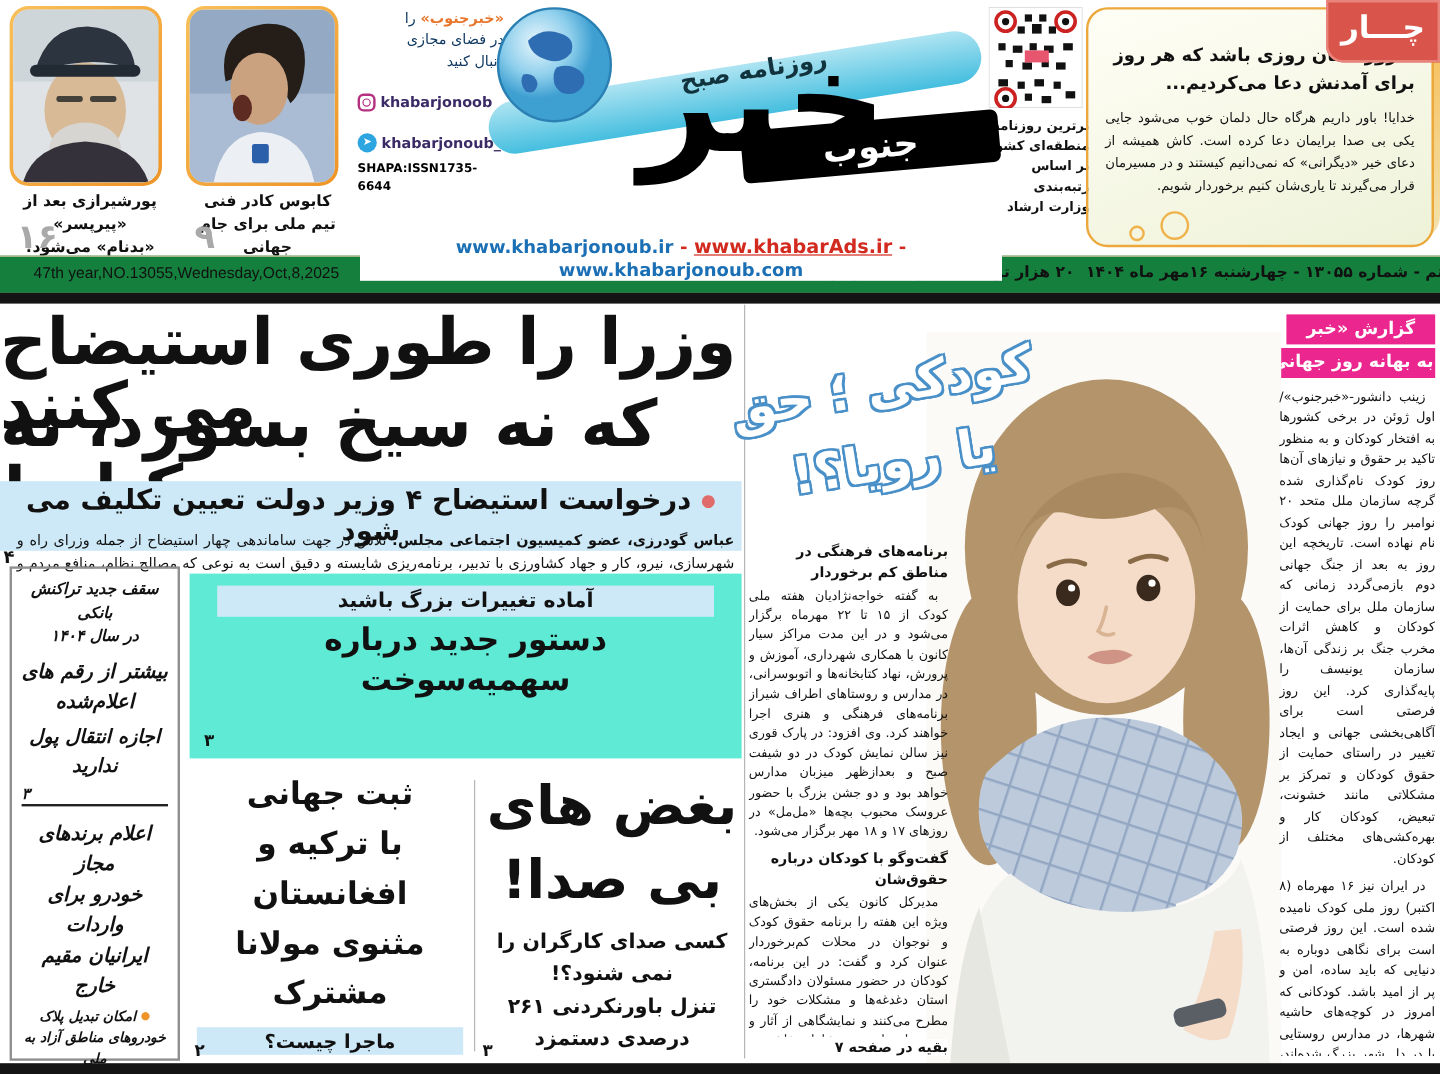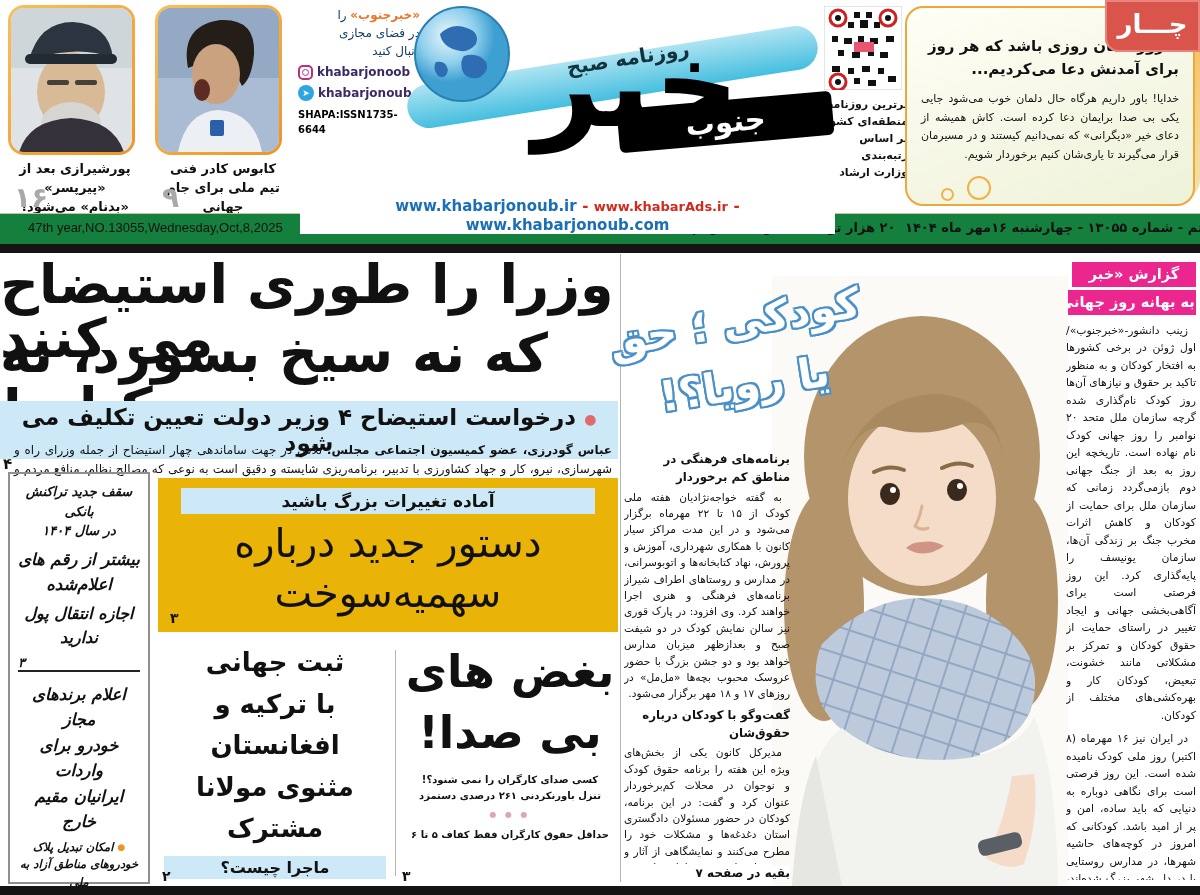--- a/index.html
+++ b/index.html
@@ -11,39 +11,39 @@
   
   .pcard{position:absolute;top:5px;width:127px;height:150px;border-radius:16px;
          background:linear-gradient(135deg,#f8c05a,#ef9426);padding:3px;box-sizing:border-box;}
   .pcard .inner{width:100%;height:100%;border-radius:13px;overflow:hidden;background:#dfe3e6;}
   .pcap{position:absolute;top:160px;width:150px;text-align:center;font-size:13px;line-height:1.45;font-weight:bold;}
   .pnum{position:absolute;top:181px;font-size:28px;font-weight:bold;color:#a9a9a9;}
 
   
   .social{position:absolute;left:298px;top:6px;width:122px;font-size:12px;line-height:1.5;text-align:right;color:#123a63;}
   .social .brand{color:#e8762c;font-weight:bold;}
-  .social .row{display:flex;align-items:center;gap:4px;margin-top:3px;direction:ltr;justify-content:flex-start;}
+  .social .row{display:flex;align-items:center;gap:4px;margin-top:16px;direction:ltr;justify-content:flex-start;}
   .social .handle{color:#3a2a66;font-size:12px;font-weight:bold;}
   .shapa{font-size:10px;font-weight:bold;color:#000;margin-top:5px;direction:ltr;text-align:left;}
   .ig{width:15px;height:15px;border:2px solid #b5307f;border-radius:5px;position:relative;box-sizing:border-box;flex:0 0 auto;}
   .ig::before{content:"";position:absolute;left:2px;top:2px;width:7px;height:7px;border:1.5px solid #b5307f;border-radius:50%;box-sizing:border-box;}
   .tg{width:16px;height:16px;border-radius:50%;background:#2ca5e0;color:#fff;font-size:9px;line-height:16px;text-align:center;flex:0 0 auto;}
 
   
   .ribbon{position:absolute;left:405px;top:55px;width:415px;height:44px;border-radius:24px;
           background:linear-gradient(180deg,#aee4f2,#45bedf);transform:rotate(-9deg);z-index:1;}
   .ribbon-txt{position:absolute;left:566px;top:46px;transform:rotate(-9deg);font-size:20px;font-weight:bold;color:#10333e;z-index:4;}
   .globe{position:absolute;left:412px;top:4px;width:100px;height:100px;z-index:2;}
   .khabar{position:absolute;left:436px;top:6px;width:400px;text-align:center;font-size:118px;line-height:1.35;
           font-weight:bold;color:#000;z-index:3;}
   .jonoub{position:absolute;left:618px;top:100px;width:215px;height:44px;background:#000;border-radius:6px;
           transform:rotate(-5deg);z-index:2;color:#fff;font-size:29px;font-weight:bold;text-align:center;line-height:44px;}
   .urls{position:absolute;left:300px;top:196px;width:535px;text-align:center;z-index:5;direction:ltr;font-weight:bold;background:#fff;}
   .url-blue{color:#1a6fb5;font-size:15px;}
-  .url-red{color:#d22a1e;font-size:13px;}
+  .url-red{color:#d22a1e;font-size:16px;text-decoration:underline;}
   .url-sep{color:#d22a1e;font-size:15px;}
 
   
   .qr{position:absolute;left:824px;top:6px;width:78px;height:84px;}
   .ranking{position:absolute;left:812px;top:96px;width:96px;font-size:11px;font-weight:bold;line-height:1.55;text-align:right;}
 
   
   .corner{position:absolute;left:1105px;top:0;width:95px;height:52px;background:#d9544a;z-index:6;
           color:#fff;font-size:26px;font-weight:bold;text-align:center;line-height:48px;border-radius:0 0 0 14px;
           box-shadow:inset 0 0 0 2px #e8847c;}
@@ -95,36 +95,36 @@
   .sidebar{position:absolute;left:8px;top:472px;width:142px;height:412px;border:2px solid #8f8f8f;
            box-sizing:border-box;padding:8px 6px;text-align:center;font-style:italic;}
   .s-small{font-size:13px;font-weight:bold;line-height:1.5;}
   .s-big{font-size:16.5px;font-weight:bold;line-height:1.55;}
   .s-med{font-size:16px;font-weight:bold;line-height:1.5;text-align:center;}
   .rulenum{position:relative;border-bottom:2px solid #222;margin:8px 2px 10px;height:12px;}
   .rulenum .n{position:absolute;left:0;top:-3px;background:#fff;padding:0 3px 0 0;font-size:13px;font-weight:bold;}
   .obullet{color:#ef9426;font-size:9px;vertical-align:middle;}
 
   
-  .fuel{position:absolute;left:158px;top:478px;width:460px;height:154px;background:#eab308;}
+  .fuel{position:absolute;left:158px;top:478px;width:460px;height:154px;background:#5eead4;}
   .fuel-kick{margin:10px auto 4px;width:90%;background:#cde9f8;font-size:17px;font-weight:bold;text-align:center;padding:3px 0;}
-  .fuel-title{font-size:40px;font-weight:normal;text-align:center;line-height:1.25;letter-spacing:-1px;}
+  .fuel-title{font-size:26px;font-weight:bold;text-align:center;line-height:1.25;letter-spacing:-1px;}
   .fuel-pg{position:absolute;left:12px;bottom:6px;font-size:14px;font-weight:bold;}
 
   
   .masnavi{position:absolute;left:158px;top:642px;width:234px;height:242px;text-align:center;}
   .m-title{font-size:26px;font-weight:bold;line-height:1.6;}
   .m-kick{background:#cde9f8;font-size:16px;font-weight:bold;padding:2px 0;margin:6px 6px 5px;}
   .m-body{font-size:11px;line-height:1.55;text-align:justify;padding:0 4px;}
   .m-pg{position:absolute;left:4px;bottom:0;font-size:14px;font-weight:bold;}
 
   
   .workers{position:absolute;left:402px;top:642px;width:216px;height:242px;text-align:center;}
   .w-t{font-size:45px;font-weight:bold;line-height:1.35;letter-spacing:-1px;}
-  .w-s{font-size:10px;font-weight:bold;line-height:1.6;margin-top:8px;}
+  .w-s{font-size:17px;font-weight:bold;line-height:1.6;margin-top:8px;}
   .w-dots{color:#dba8b4;font-size:8px;letter-spacing:3px;margin-top:6px;}
   .w-pg{position:absolute;left:0;bottom:0;font-size:14px;font-weight:bold;}
 </style>
 </head>
 <body>
 
 <div class="page">
 
   <div class="pcard" style="left:8px;">
     <div class="inner">

